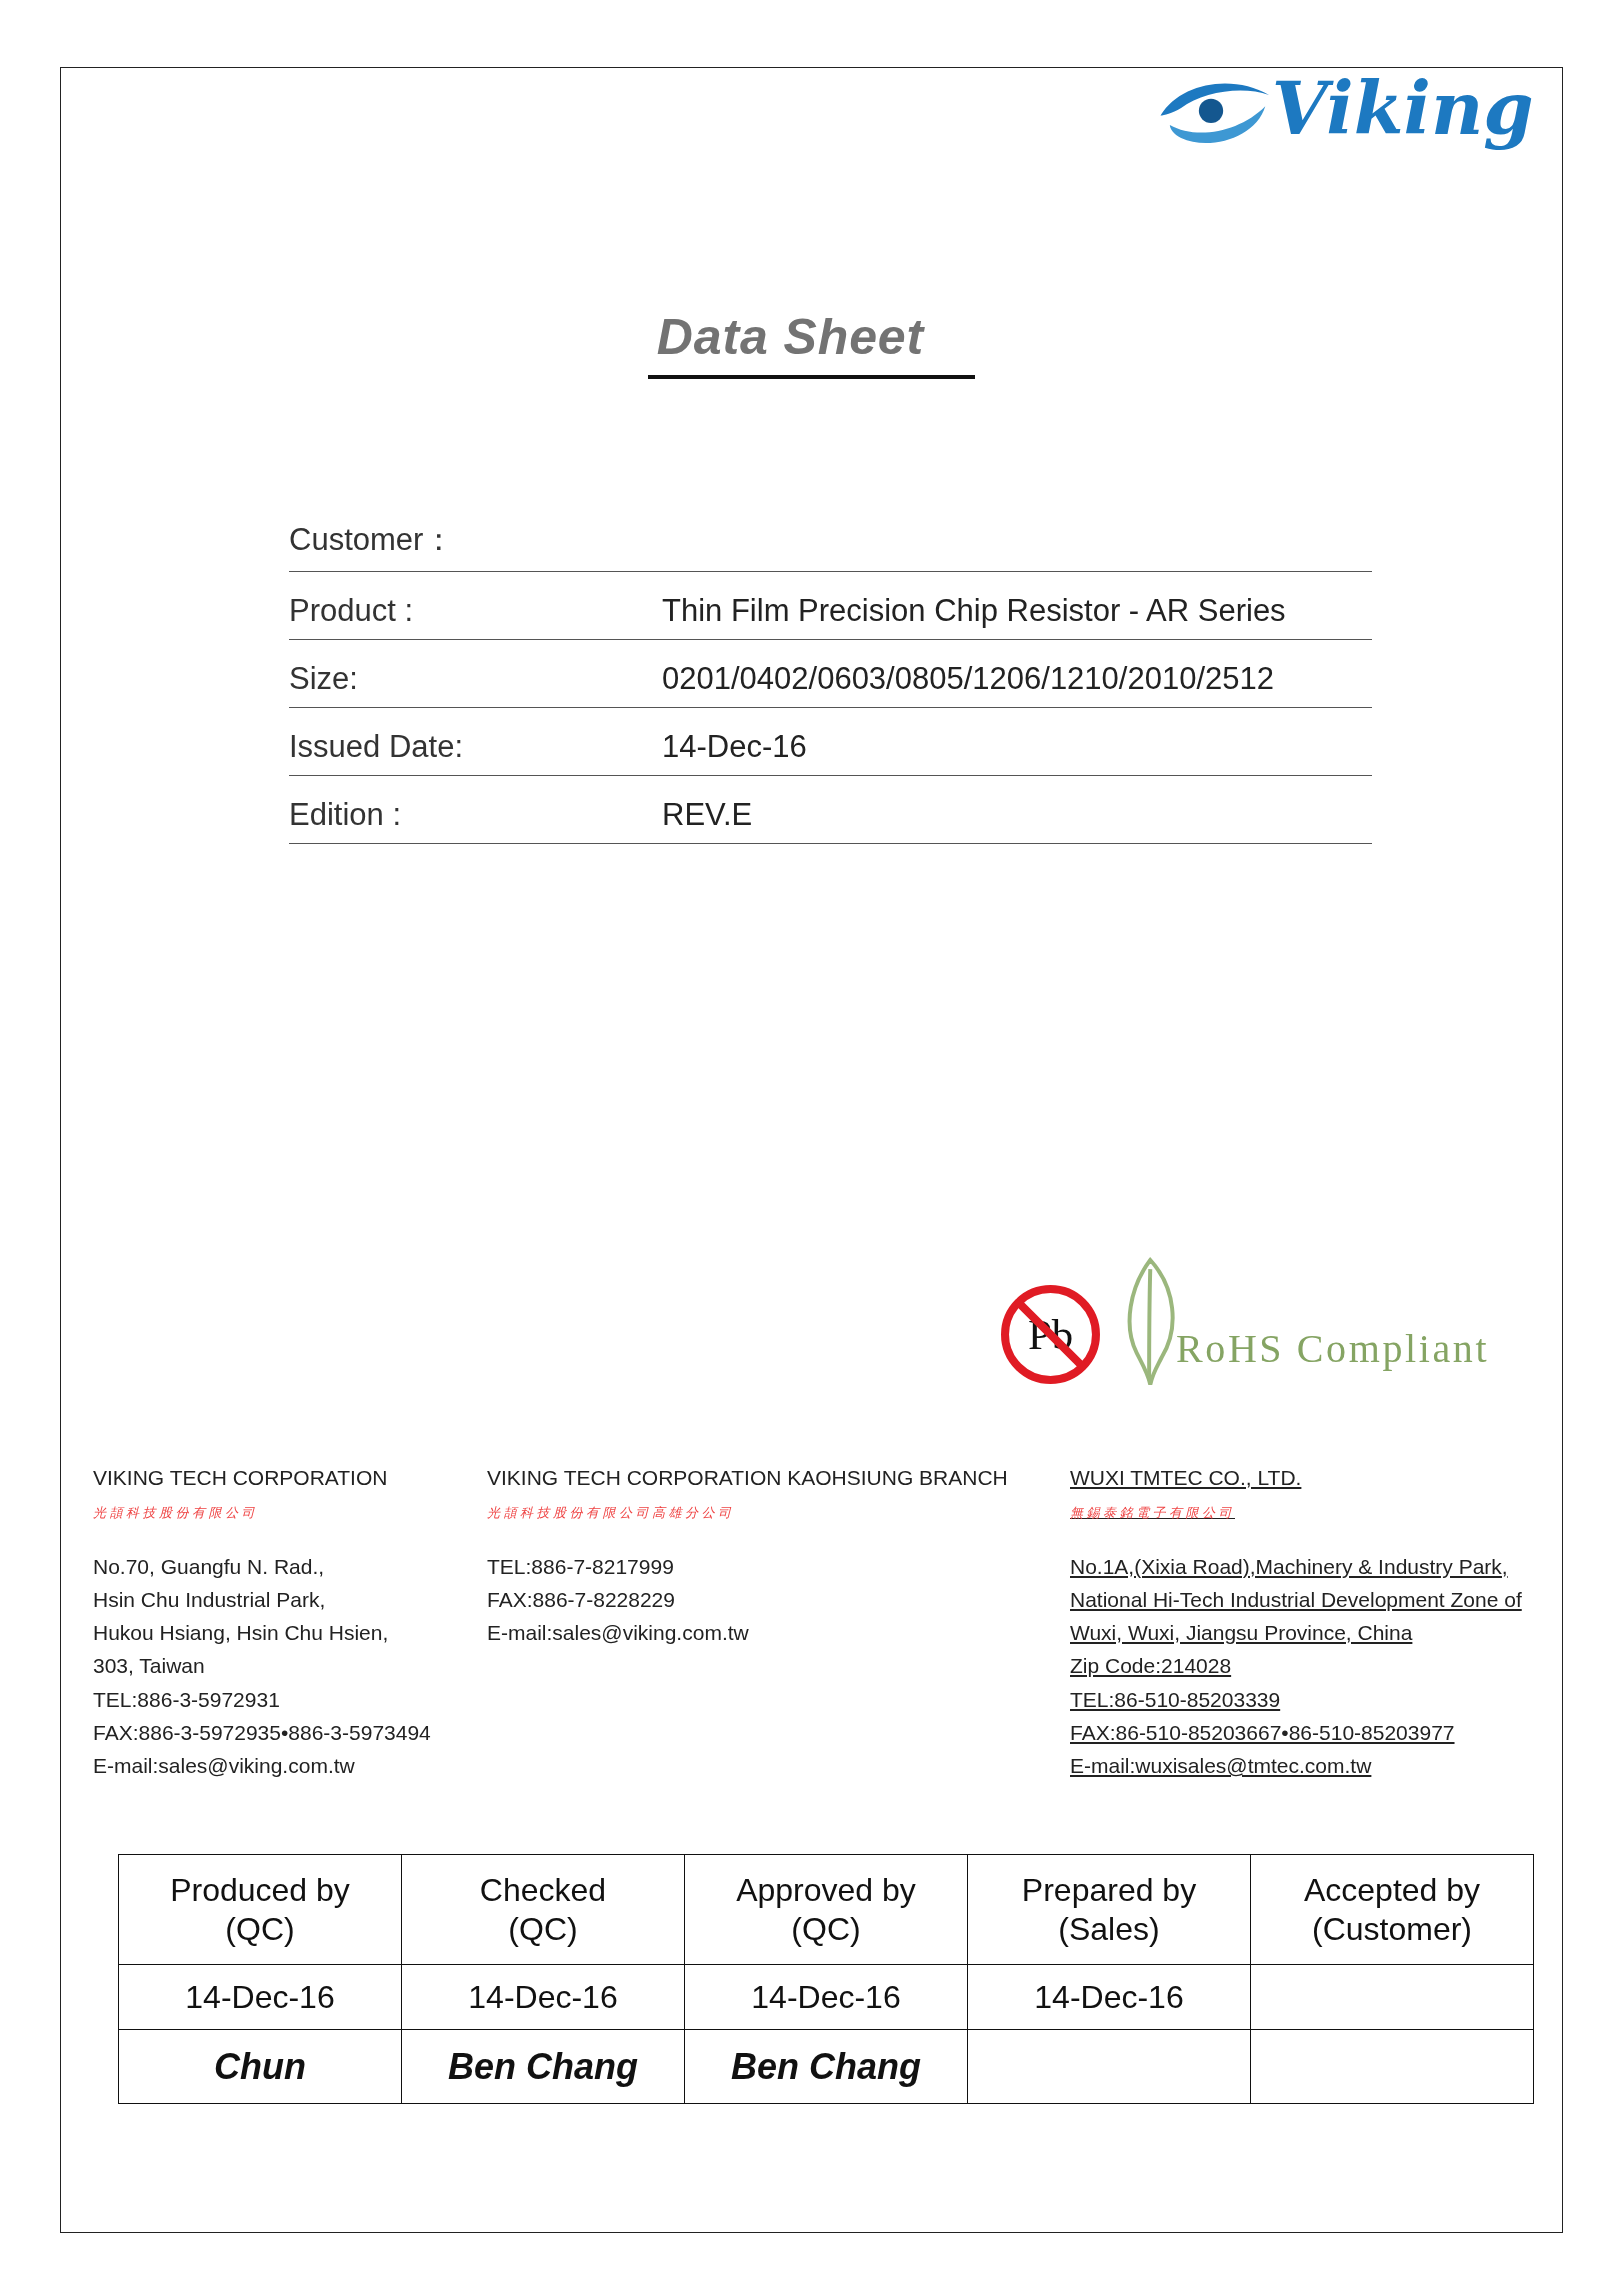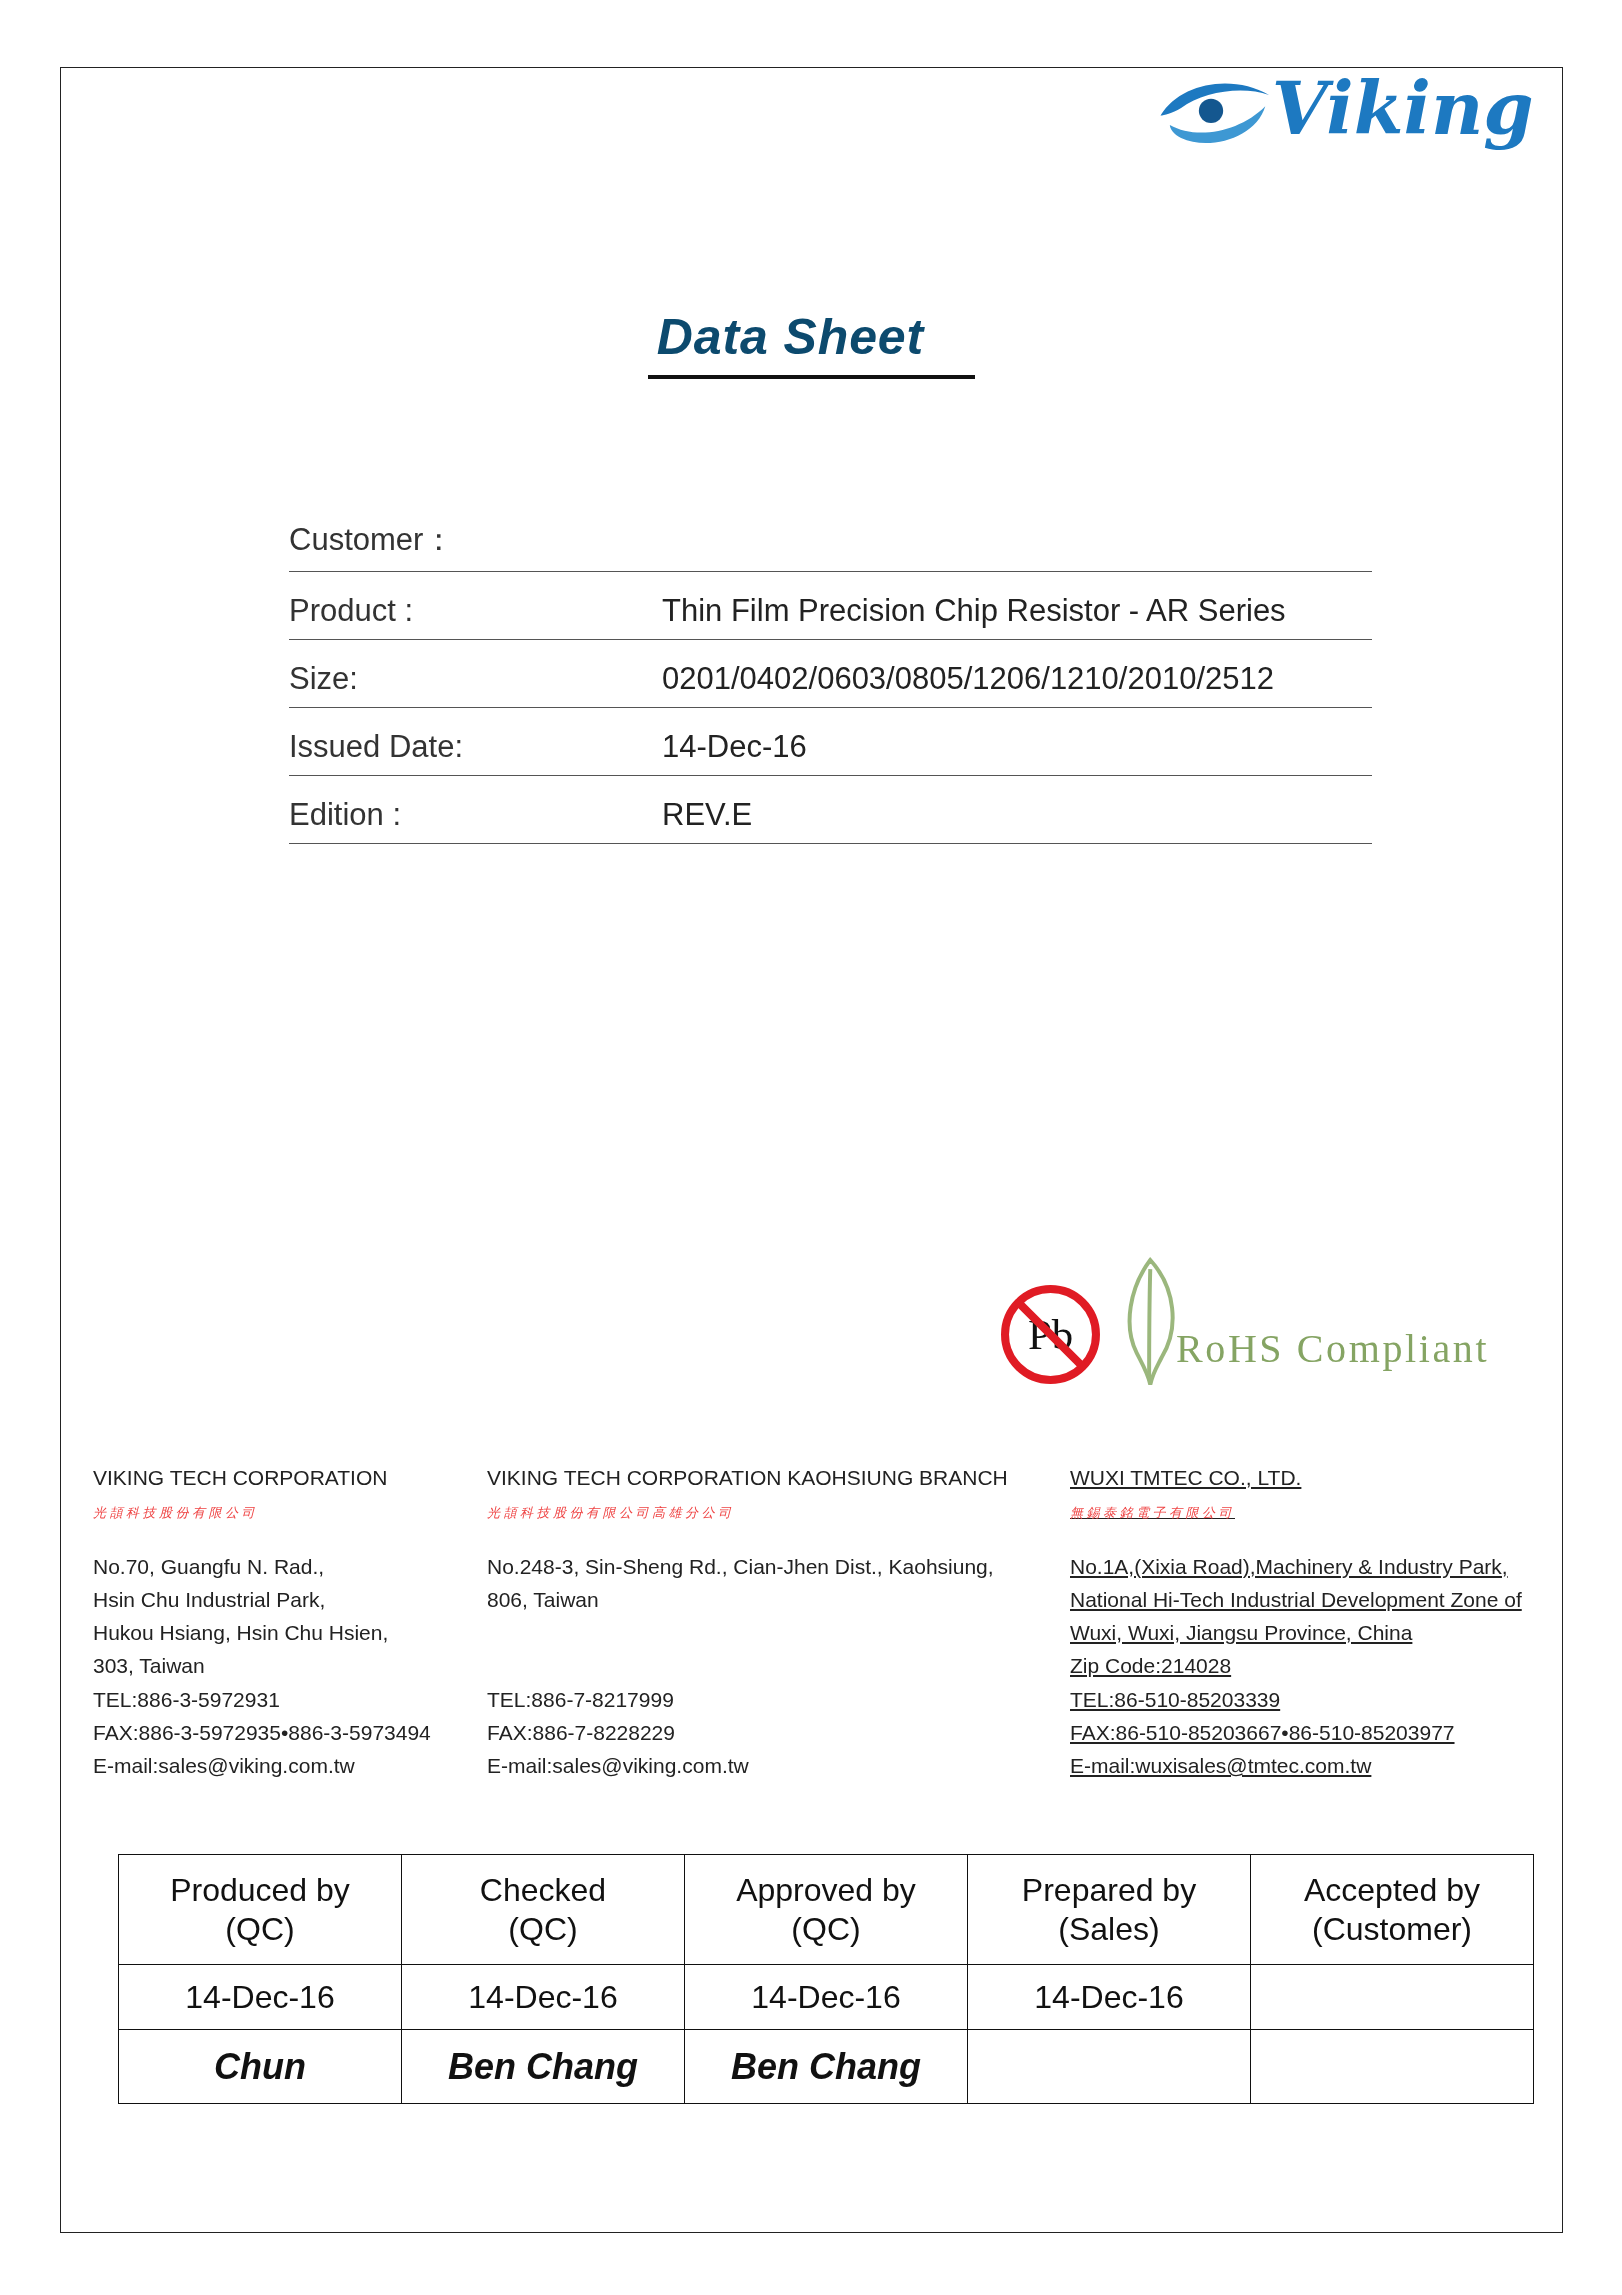--- a/index.html
+++ b/index.html
@@ -14,21 +14,21 @@
   .logo svg { width:131px; height:88px; margin-right:-12.3px; }
   .swoosh-top { fill:var(--brand-blue,#1d79c1); }
   .swoosh-bottom { fill:var(--brand-blue-light,#3e98d3); }
   .pupil { fill:var(--brand-blue-dark,#14578f); }
   .brand { font-family:"DejaVu Serif", serif; font-style:italic; font-weight:bold;
            font-size:72px; color:var(--brand-blue,#1d79c1); letter-spacing:0px; line-height:1; }
 
   
   .title-wrap { position:absolute; left:60px; top:308px; width:1503px; text-align:center; }
   .title-text { display:inline-block; font-size:50px; font-weight:bold; font-style:italic;
-                color:#0c4a6e; padding:0 51px 8.8px 8.8px; border-bottom:4.4px solid #111; letter-spacing:0.9px; }
+                color:#737373; padding:0 51px 8.8px 8.8px; border-bottom:4.4px solid #111; letter-spacing:0.9px; }
 
   
   .form { position:absolute; left:289px; top:504px; width:1083px; }
   .form-row { display:flex; align-items:flex-end; height:68px; padding-bottom:10.5px;
               border-bottom:1.8px solid #555; }
   .form-label { width:373px; font-size:31px; color:#333; flex:0 0 auto; }
   .form-value { font-size:31px; color:#222; white-space:nowrap; }
 
   
   .pb-mark { position:absolute; left:997px; top:1281px; width:107px; height:107px; }
@@ -122,24 +122,20 @@
       <div>303, Taiwan</div>
     </div>
     <div>TEL:886-3-5972931</div>
     <div>FAX:886-3-5972935•886-3-5973494</div>
     <div>E-mail:sales@viking.com.tw</div>
   </div>
 
   <div class="company c2">
     <div class="name">VIKING TECH CORPORATION KAOHSIUNG BRANCH</div>
     <div class="cjk">光頡科技股份有限公司高雄分公司</div>
-    <div class="addr">
-      <div>No.248-3, Sin-Sheng Rd., Cian-Jhen Dist., Kaohsiung,</div>
-      <div>806, Taiwan</div>
-    </div>
     <div>TEL:886-7-8217999</div>
     <div>FAX:886-7-8228229</div>
     <div>E-mail:sales@viking.com.tw</div>
   </div>
 
   <div class="company c3">
     <div class="name">WUXI TMTEC CO., LTD.</div>
     <div class="cjk">無錫泰銘電子有限公司</div>
     <div class="addr">
       <div>No.1A,(Xixia Road),Machinery &amp; Industry Park,</div>

